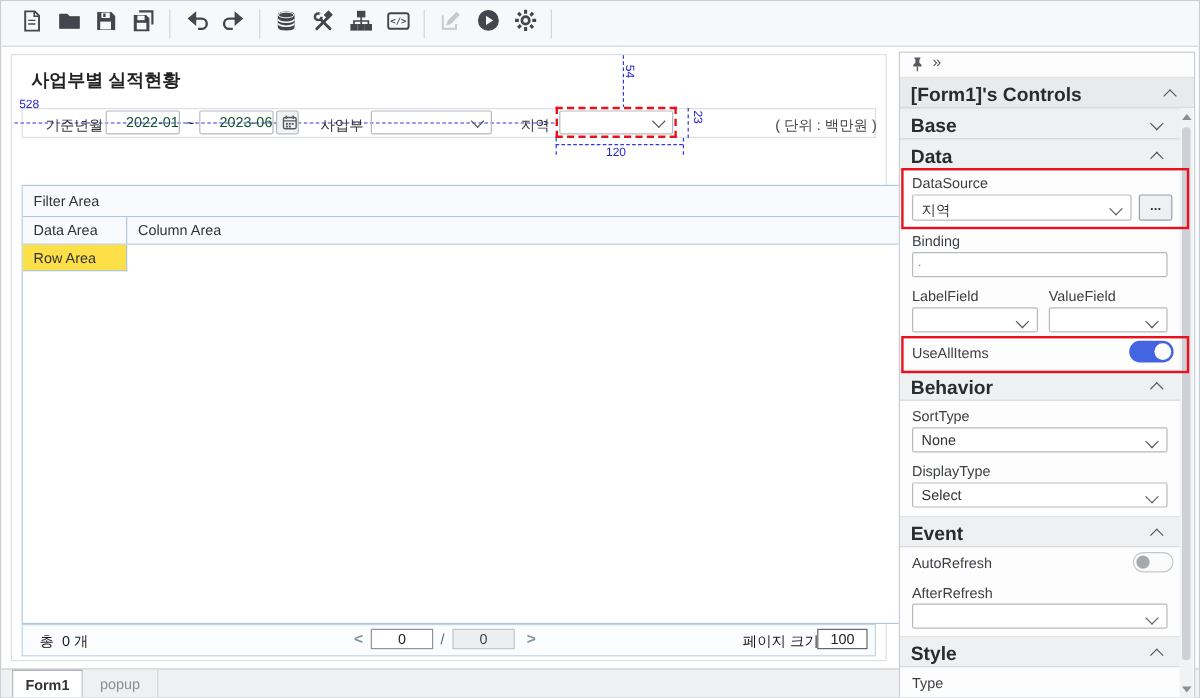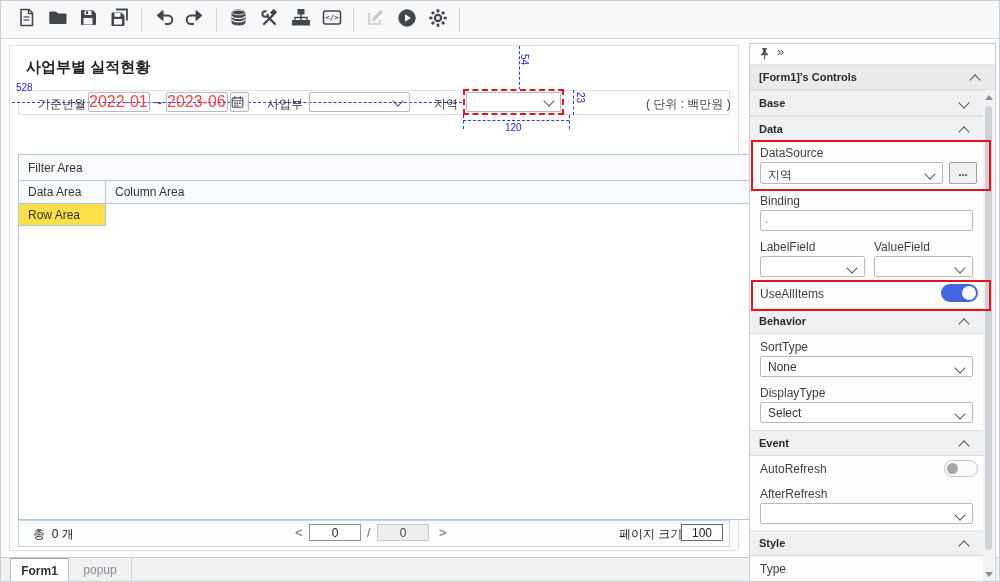--- a/index.html
+++ b/index.html
@@ -11,21 +11,21 @@
   .tbtn{width:31px;height:28px;display:flex;align-items:center;justify-content:center;cursor:pointer;}
   .tsep{width:1px;height:24px;background:#d2d6db;margin:0 6px;}
   .ic{fill:#43474d;stroke:#43474d;}
   .ic-dis{fill:#c6c9cd;stroke:#c6c9cd;}
   
   .canvas{position:absolute;left:8px;top:44px;width:730px;height:506px;background:#fff;border:1px solid #dcdfe3;box-sizing:border-box;}
   .title{position:absolute;left:16px;top:12px;font-size:15px;font-weight:bold;color:#222;}
   .filterbox{position:absolute;left:8px;top:44px;width:712px;height:25px;border:1px solid #dcdfe3;box-sizing:border-box;}
   .lbl{position:absolute;font-size:12px;color:#333;white-space:nowrap;z-index:2;}
   .inp{position:absolute;border:1px solid #b6bac0;border-radius:2px;background:transparent;
-       font-size:16px;color:#ef4444;text-align:left;line-height:18px;box-sizing:border-box;z-index:2;}
+       font-size:12px;color:#14532d;text-align:right;line-height:18px;box-sizing:border-box;z-index:2;}
   .sel{position:absolute;background:#fff;border:1px solid #b6bac0;border-radius:2px;box-sizing:border-box;z-index:2;}
   .chev{display:inline-block;width:7px;height:7px;border-right:1.6px solid #55595e;border-bottom:1.6px solid #55595e;}
   .chev.down{transform:rotate(45deg);}
   .chev.up{transform:rotate(-135deg);}
   .sel .chev{position:absolute;right:7px;top:50%;margin-top:-5px;}
   .ghost{background:transparent;}
   
   .gl-h{position:absolute;border-top:1px dashed #3434dd;z-index:1;}
   .gl-v{position:absolute;border-left:1px dashed #3434dd;z-index:1;}
   .gtext{position:absolute;color:#2525d0;font-size:10px;z-index:3;white-space:nowrap;}
@@ -43,21 +43,21 @@
         text-align:center;line-height:17px;box-sizing:border-box;}
   
   .tabbar{position:absolute;left:0;top:556px;width:100%;height:26px;background:#f0f1f3;border-top:1px solid #c9ced4;box-sizing:border-box;}
   .tab{position:absolute;top:0;height:25px;font-size:12px;display:flex;align-items:center;justify-content:center;box-sizing:border-box;cursor:pointer;}
   .tab.active{background:#fff;border:1px solid #b7bcc2;border-top-color:#9aa0a6;font-weight:bold;color:#333;}
   .tab.inactive{background:#eff0f2;border-right:1px solid #d4d7db;border-bottom:1px solid #d4d7db;color:#8a8f95;}
   
   .panel{position:absolute;left:748px;top:42px;width:247px;height:540px;background:#fdfdfd;
          border:1px solid #c9ced4;box-sizing:border-box;}
   .sect{position:absolute;left:0;width:234px;height:26px;background:#eff0f2;border-top:1px solid #e2e4e7;border-bottom:1px solid #d8dbdf;box-sizing:border-box;}
-  .sect .t{position:absolute;left:9px;top:6px;font-weight:bold;font-size:11px;color:#2b2b2b;}
+  .sect .t{position:absolute;left:9px;top:6px;font-weight:bold;font-size:16px;color:#2b2b2b;}
   .sect .chev{position:absolute;right:16px;top:11px;}
   .plbl{position:absolute;font-size:12px;color:#3c3f43;white-space:nowrap;}
   .psel{position:absolute;background:#fff;border:1px solid #b6bac0;border-radius:2px;box-sizing:border-box;}
   .pinput{position:absolute;background:#fff;border:1px solid #b6bac0;border-radius:2px;box-sizing:border-box;
           font-size:10px;color:#98655f;padding-left:4px;}
   .redbox{position:absolute;border:2px solid #e8121f;pointer-events:none;z-index:6;}
   .morebtn{position:absolute;background:#eef0f2;border:1px solid #9aa0a6;border-radius:2px;font-size:11px;
            font-weight:bold;color:#333;text-align:center;line-height:18px;cursor:pointer;}
   .tg{position:absolute;border-radius:10px;box-sizing:border-box;cursor:pointer;}
   .tg.on{background:#4365e2;}

